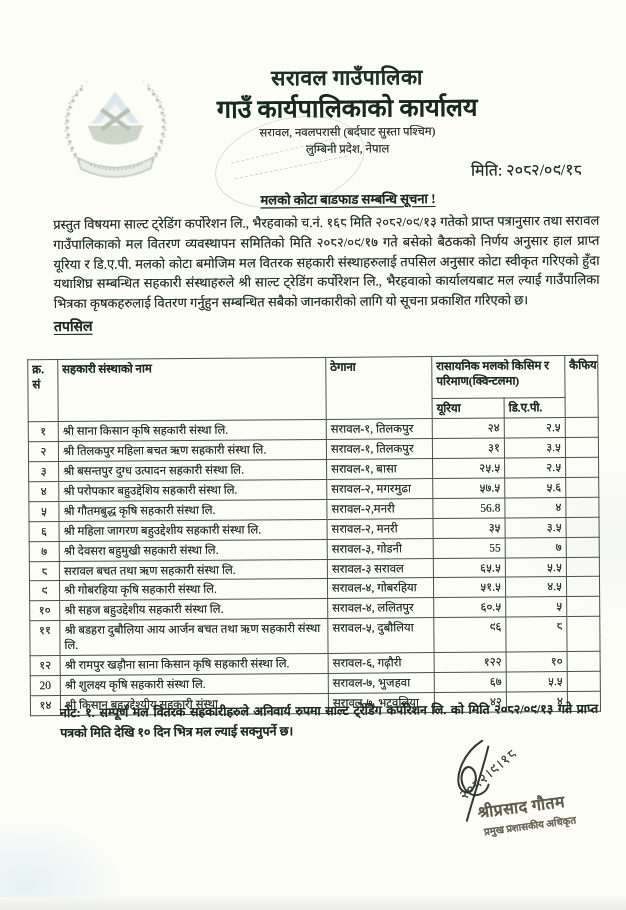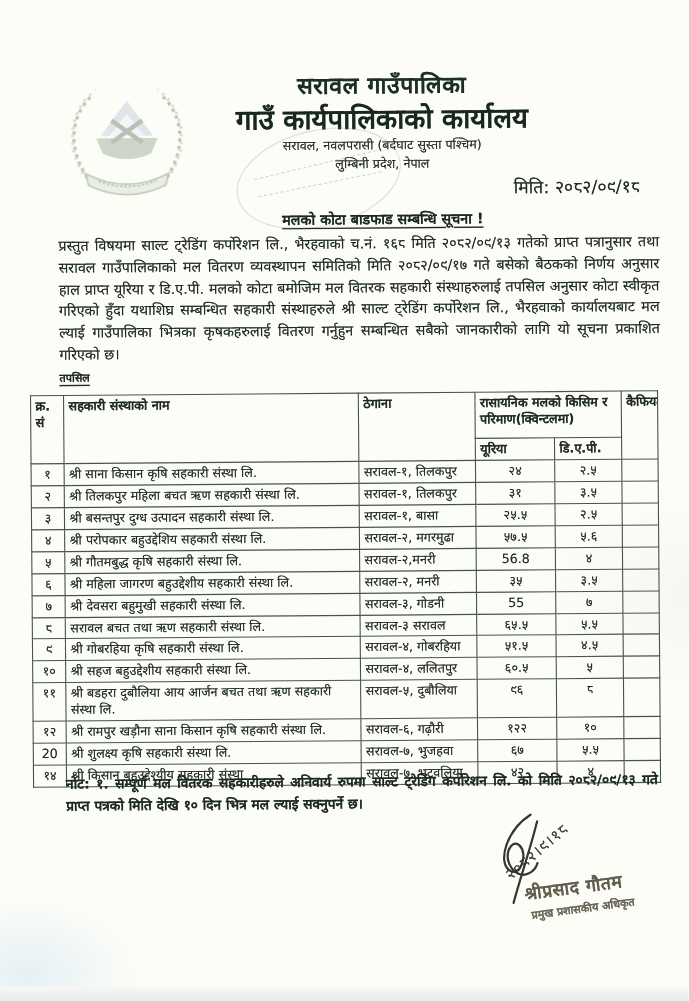--- a/index.html
+++ b/index.html
@@ -8,20 +8,21 @@
     font-family:"DejaVu Sans","Liberation Sans",sans-serif;
     background:#f4f5f2;
   }
   .page{
     position:relative;width:626px;height:910px;
     background:
       radial-gradient(150px 100px at 25px 885px, rgba(214,232,242,.6), rgba(214,232,242,0) 70%),
       radial-gradient(220px 140px at 630px 540px, rgba(236,240,237,.45), rgba(236,240,237,0) 70%),
       #fdfdf8;
     overflow:hidden;
+    font-family:Liberation Serif, serif;
   }
   .scan-band{
     position:absolute;left:0;right:0;bottom:0;height:13px;
     background:linear-gradient(#f7f8f5,#e9ebe6);
   }
   .content{
     position:absolute;inset:0;
     transform:rotate(-0.45deg);
     transform-origin:50% 50%;
     color:#1e2a23;
@@ -51,41 +52,41 @@
   .subject{
     position:absolute;top:190px;left:130px;width:440px;text-align:center;
     font-size:13px;font-weight:bold;text-decoration:underline;
     text-underline-offset:3px;color:#1c2921;
   }
   .body-par{
     position:absolute;top:213px;left:55px;width:546px;
     font-size:13px;line-height:1.52;text-align:justify;color:#1d2a22;
   }
   .tapasil{
-    display:inline-block;margin-top:2px;font-size:10px;font-weight:bold;
+    display:inline-block;margin-top:2px;font-size:14px;font-weight:bold;
     text-decoration:underline;text-underline-offset:3px;
   }
 
   
   table.quota{
     position:absolute;top:357px;left:28px;width:570px;
     border-collapse:collapse;table-layout:fixed;
   }
   table.quota th, table.quota td{
     border:1px solid #47544c;
     font-size:11.5px;line-height:1.3;padding:2px 4px;
     vertical-align:top;color:#1e2a23;
     overflow:hidden;
   }
   table.quota th{font-weight:bold;text-align:left;}
   th.h-fert{text-align:center;vertical-align:middle;}
   th.h-sub{text-align:center;font-weight:normal;margin-left:43px;}
   th.h-sn{padding-top:3px;}
   td.c-sn{text-align:center;}
-  td.c-num{text-align:center;}
+  td.c-num{text-align:right;}
   td.c-name{padding-left:6px;}
   table.quota tr{height:18px;}
   table.quota tr.hrow1{height:42px;}
   table.quota tr.hrow2{height:17px;}
 
   
   .note{
     position:absolute;top:701px;left:58px;width:538px;
     font-size:12.5px;font-weight:bold;line-height:1.6;text-align:justify;color:#1c2820;
   }

